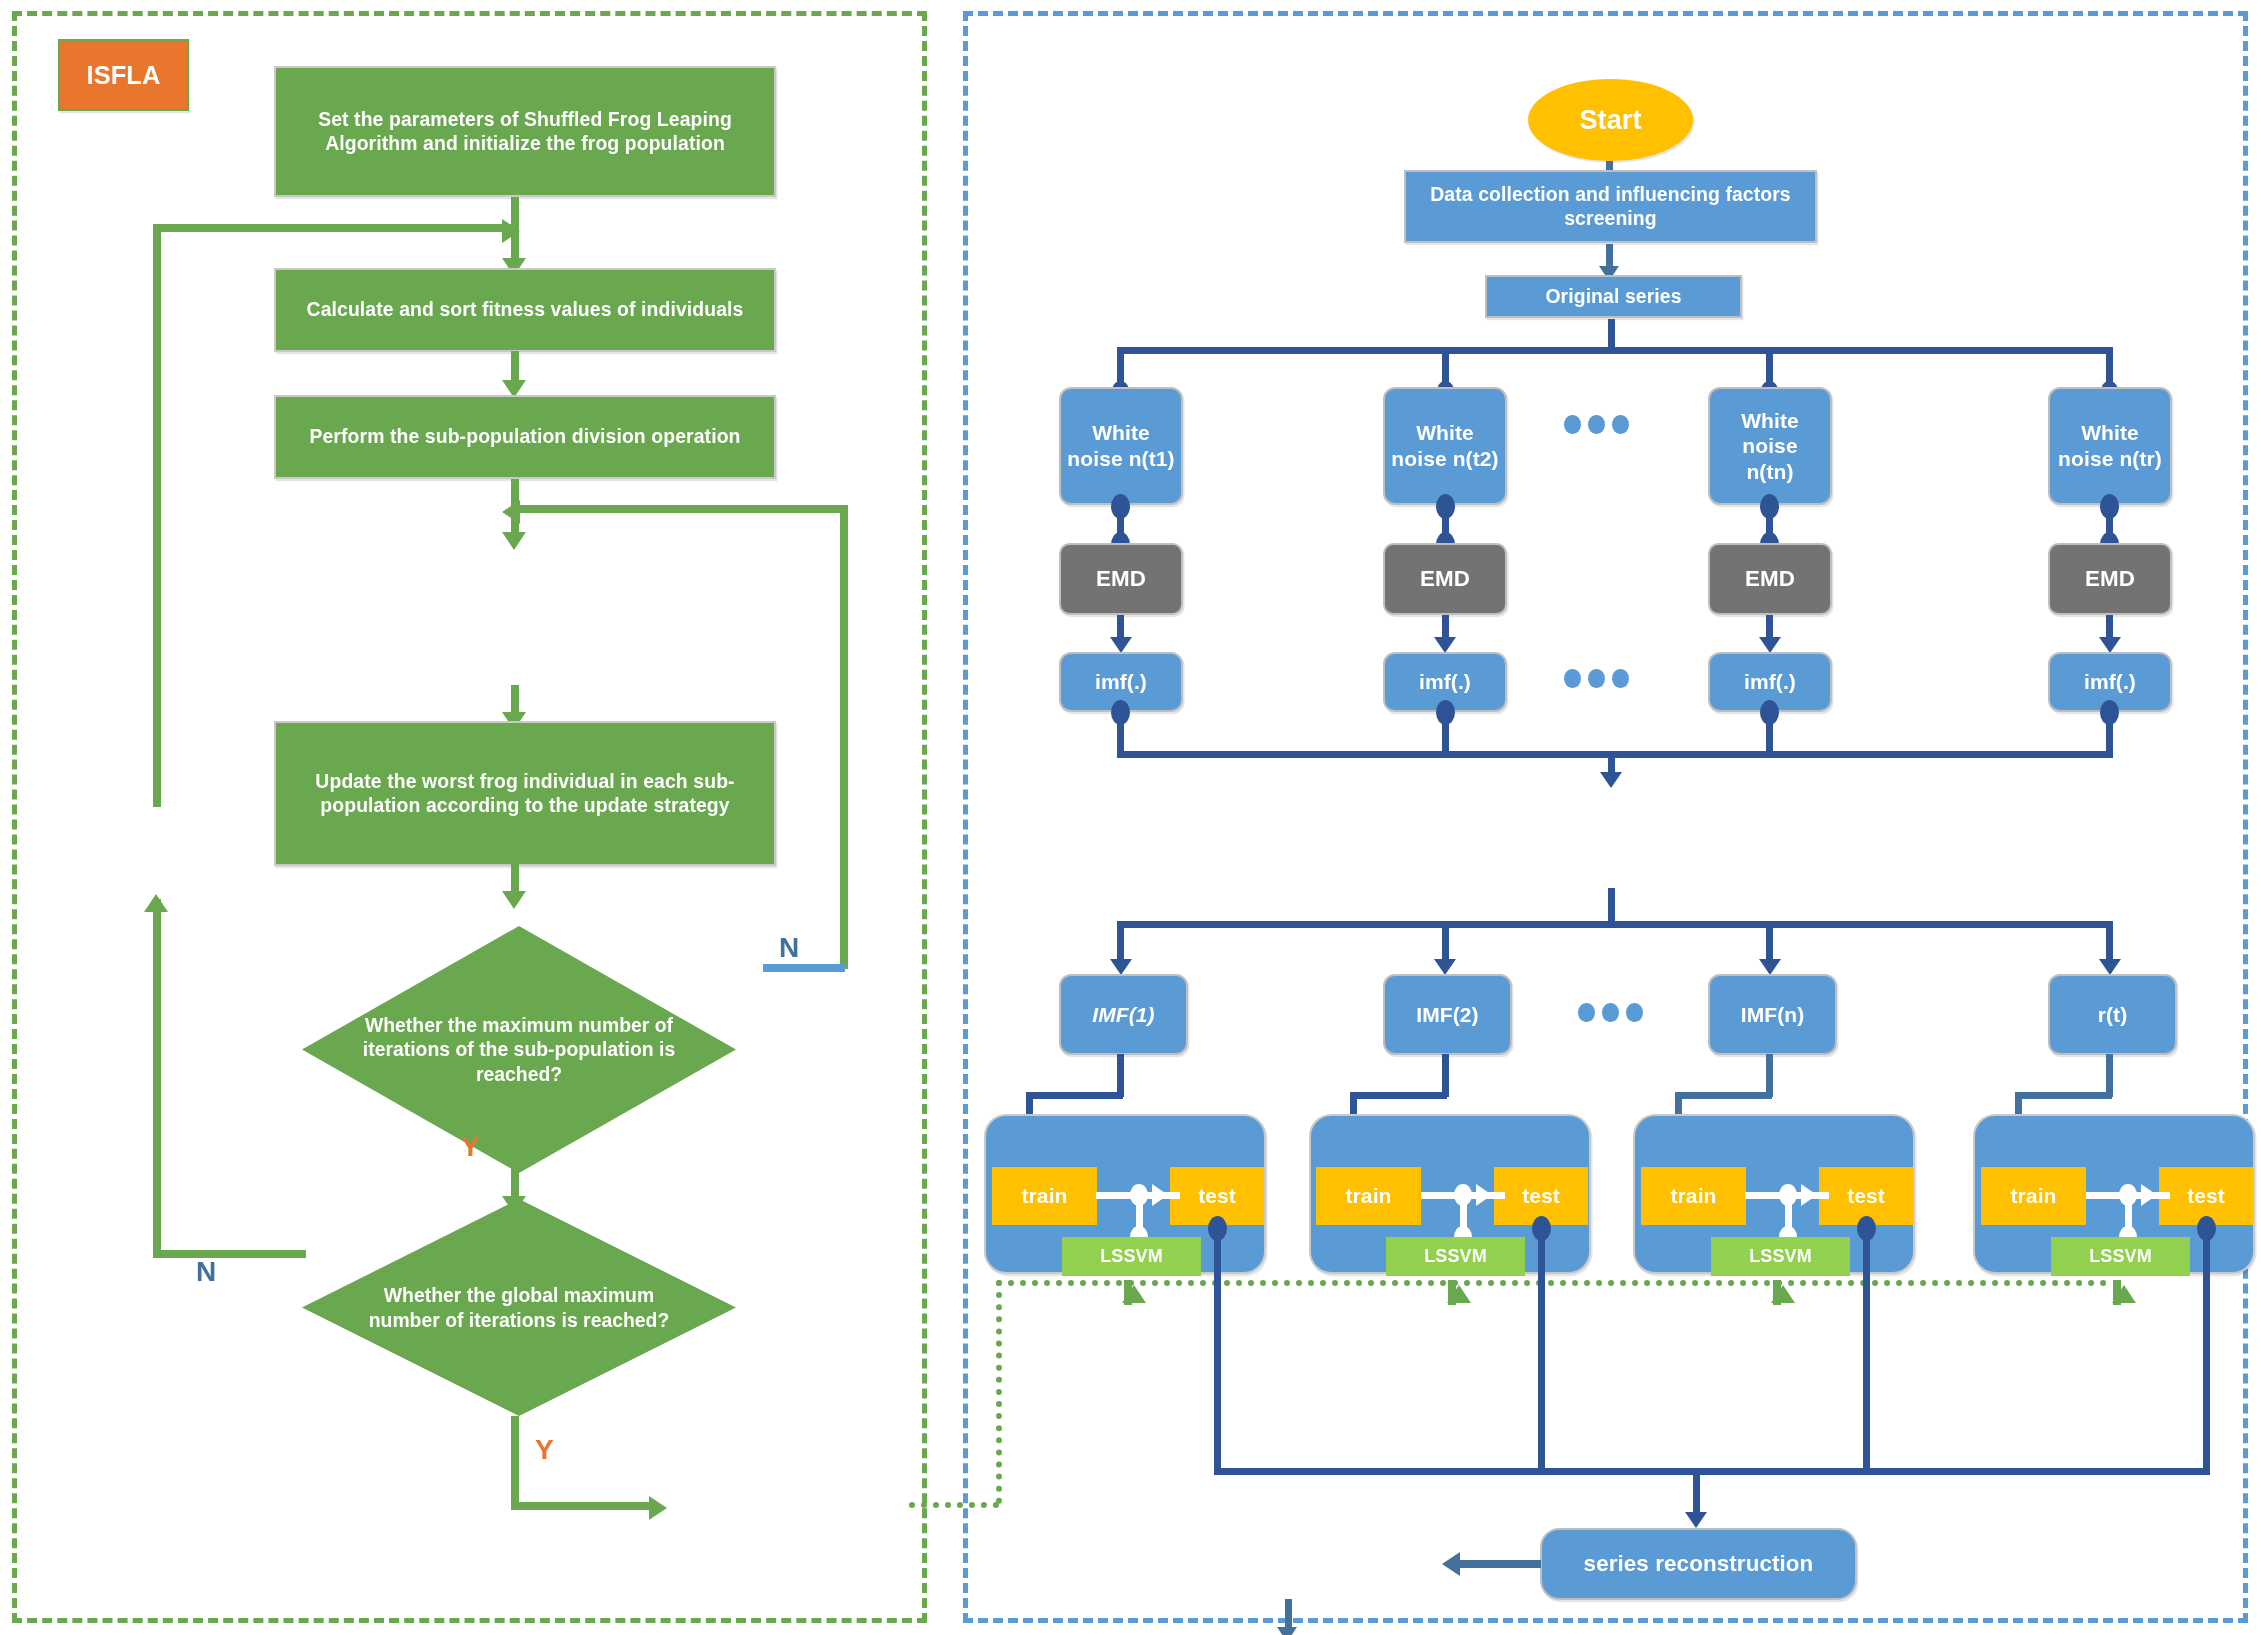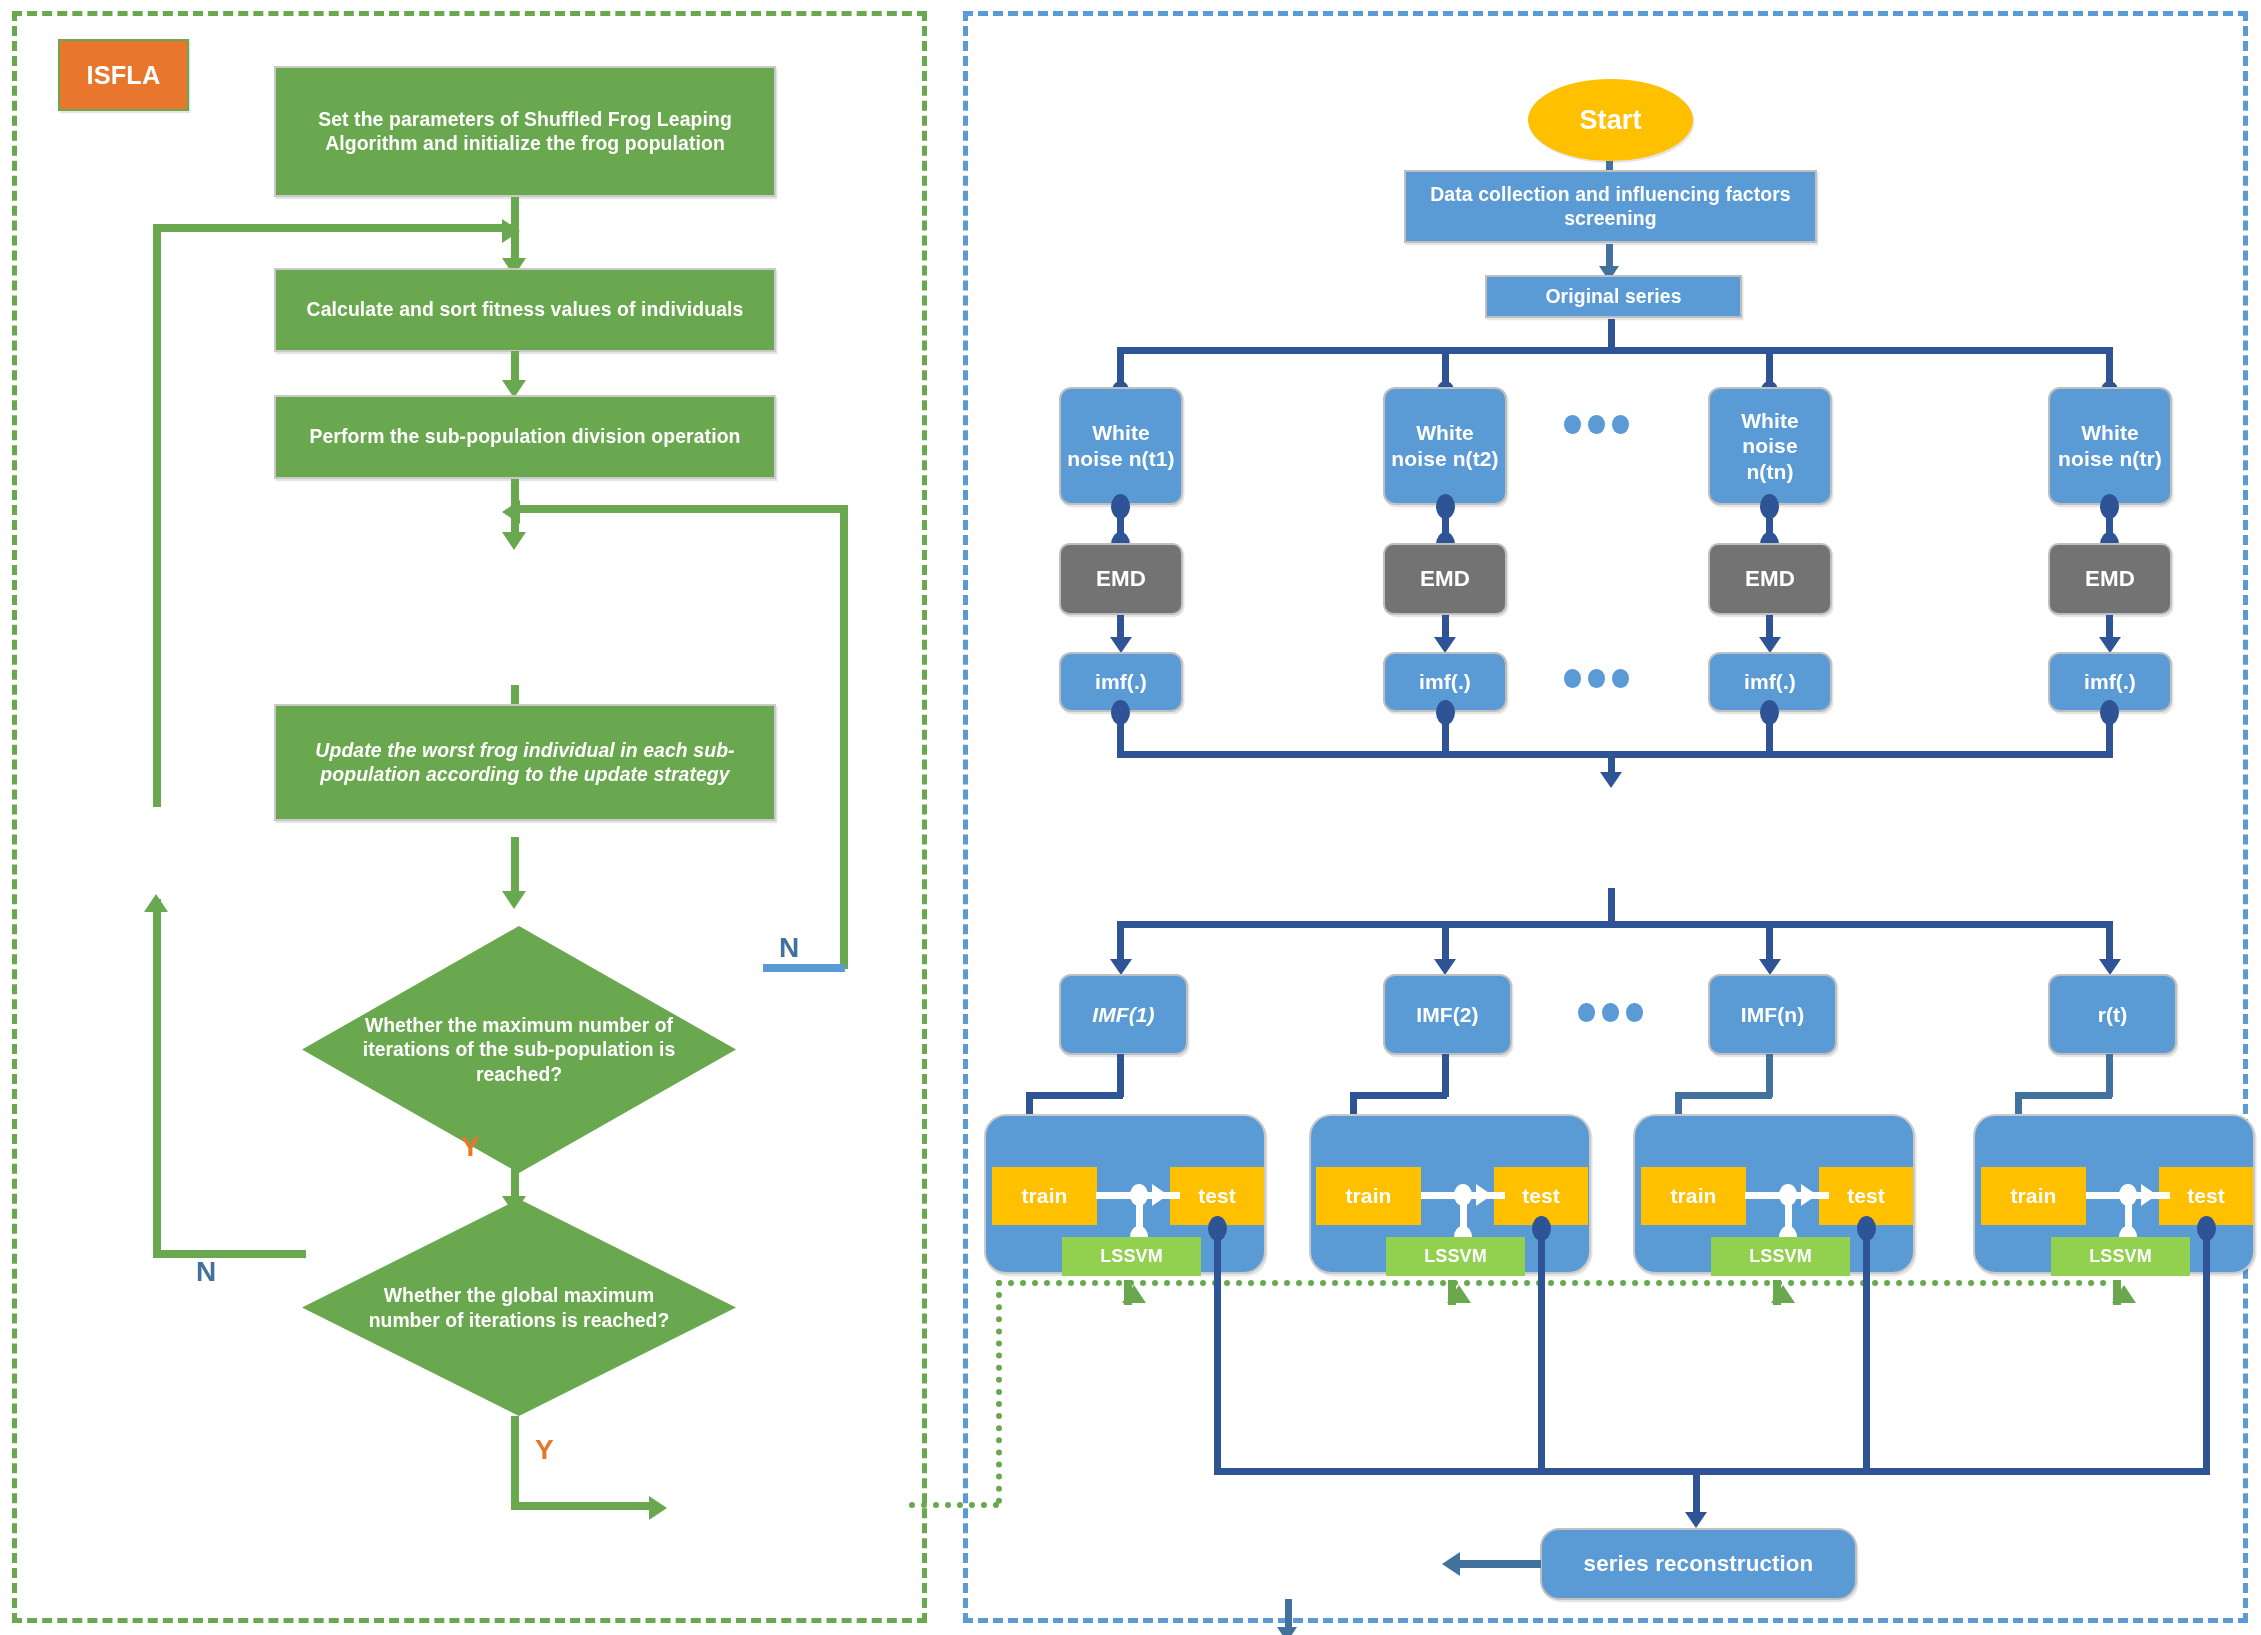--- a/index.html
+++ b/index.html
@@ -103,21 +103,21 @@
   <div class="arrow ar-down-g" style="left:502px;top:532px;"></div>
 
   <div class="ln g" style="left:511px;top:505px;width:336px;height:7.5px;"></div>
   <div class="arrow ar-left-g" style="left:502px;top:500px;"></div>
   <div class="ln g" style="left:840px;top:505px;width:7.5px;height:464px;"></div>
   <div class="ln lb" style="left:763px;top:964px;width:82px;height:7.5px;"></div>
 
   <div class="ln g" style="left:511px;top:685px;width:7.5px;height:31px;"></div>
   <div class="arrow ar-down-g" style="left:502px;top:712px;"></div>
 
-  <div class="node green-box shadowed" style="left:274px;top:704px;width:502px;height:117px;font-style:italic;">Update the worst frog individual in each sub-population according to the update strategy</div>
+  <div class="node green-box shadowed" style="left:274px;top:721px;width:502px;height:145px;">Update the worst frog individual in each sub-population according to the update strategy</div>
   <div class="ln g" style="left:511px;top:837px;width:7.5px;height:60px;"></div>
   <div class="arrow ar-down-g" style="left:502px;top:891px;"></div>
 
   <div class="ln g" style="left:153px;top:899px;width:7.5px;height:359px;"></div>
   <div class="arrow ar-up-g" style="left:144px;top:894px;"></div>
 
   <div class="diamond" style="left:302px;top:926px;width:434px;height:247px;">
     <div class="dshape"></div>
     <div class="dtext">Whether the maximum number of iterations of the sub-population is reached?</div>
   </div>

